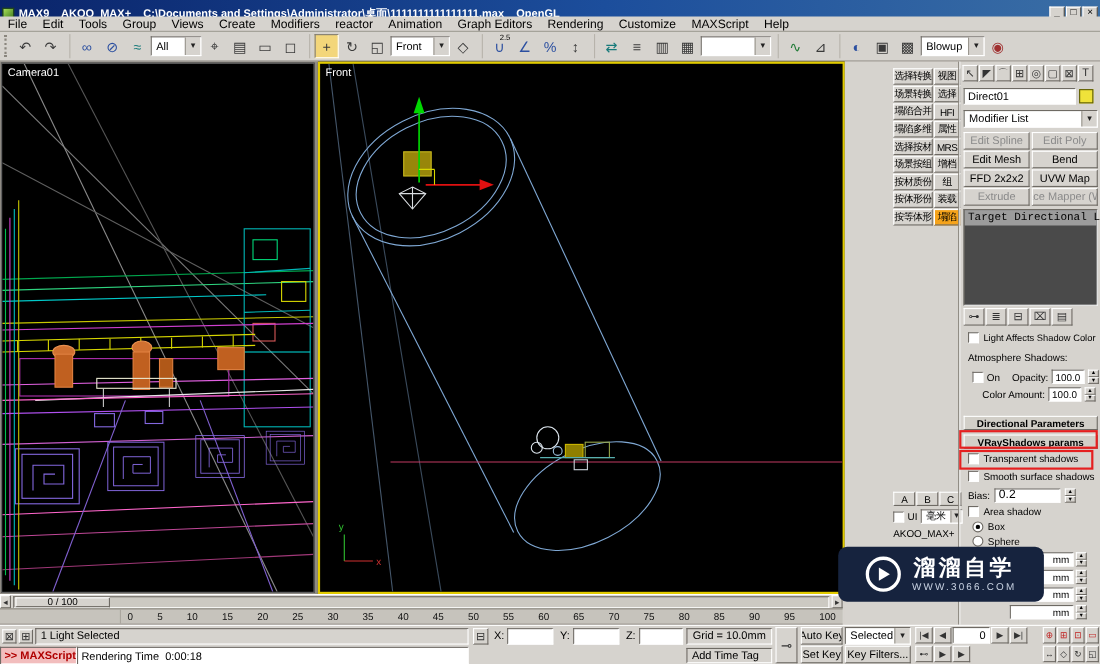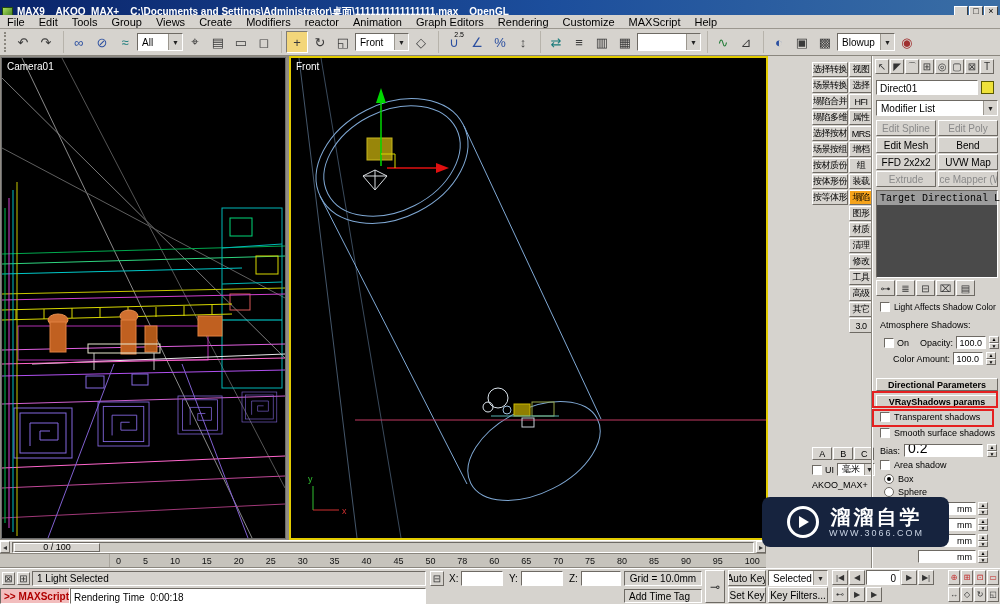--- a/index.html
+++ b/index.html
@@ -302,31 +302,20 @@
       <div class="cnbtn">视图</div>
           <div class="cnbtn">选择</div>
           <div class="cnbtn">HFI</div>
           <div class="cnbtn">属性</div>
           <div class="cnbtn">MRS</div>
           <div class="cnbtn">增档</div>
           <div class="cnbtn">组</div>
           <div class="cnbtn">装载</div>
         </div>
       <div class="cnbtn orange">塌陷</div>
-      <div>
-
-      <div class="cnbtn">图形</div>
-          <div class="cnbtn">材质</div>
-          <div class="cnbtn">清理</div>
-          <div class="cnbtn">修改</div>
-          <div class="cnbtn">工具</div>
-          <div class="cnbtn">高级</div>
-          <div class="cnbtn">其它</div>
-          <div class="cnbtn">3.0</div>
-        </div>
     </div>
     <div class="rp" style="left:44px;top:391px;display:flex;gap:1px;">
 
     <div class="cnbtn" style="width:20px;height:13px;margin:0;">A</div>
         <div class="cnbtn" style="width:20px;height:13px;margin:0;">B</div>
         <div class="cnbtn" style="width:20px;height:13px;margin:0;">C</div>
       </div>
     <div class="row" style="left:44px;top:407px;gap:3px;">
       <span class="cb"></span>
       <span class="lbl9">UI</span>
@@ -408,21 +397,21 @@
     <div class="row" style="left:112px;top:356px;gap:4px;">
       <span class="cb"></span>
       <span class="lbl9">Transparent shadows</span>
     </div>
     <div class="row" style="left:112px;top:372px;gap:4px;">
       <span class="cb"></span>
       <span class="lbl9">Smooth surface shadows</span>
     </div>
     <div class="row" style="left:112px;top:388px;gap:4px;">
       <span class="lbl9">Bias:</span>
-      <span class="field" style="width:79px;height:13px;font-size:14px;">0.2</span>
+      <span class="field" style="width:60px;height:13px;font-size:11px;">0.2</span>
       <span class="spin">
           <b>▲</b>
           <b>▼</b>
         </span>
     </div>
     <div class="row" style="left:112px;top:404px;gap:4px;">
       <span class="cb"></span>
       <span class="lbl9">Area shadow</span>
     </div>
     <div class="row" style="left:116px;top:418px;gap:4px;">
@@ -486,21 +475,21 @@
         <span class="tick">5</span>
         <span class="tick">10</span>
         <span class="tick">15</span>
         <span class="tick">20</span>
         <span class="tick">25</span>
         <span class="tick">30</span>
         <span class="tick">35</span>
         <span class="tick">40</span>
         <span class="tick">45</span>
         <span class="tick">50</span>
-        <span class="tick">78</span>
+        <span class="tick">55</span>
         <span class="tick">60</span>
         <span class="tick">65</span>
         <span class="tick">70</span>
         <span class="tick">75</span>
         <span class="tick">80</span>
         <span class="tick">85</span>
         <span class="tick">90</span>
         <span class="tick">95</span>
         <span class="tick">100</span>
       </span>

